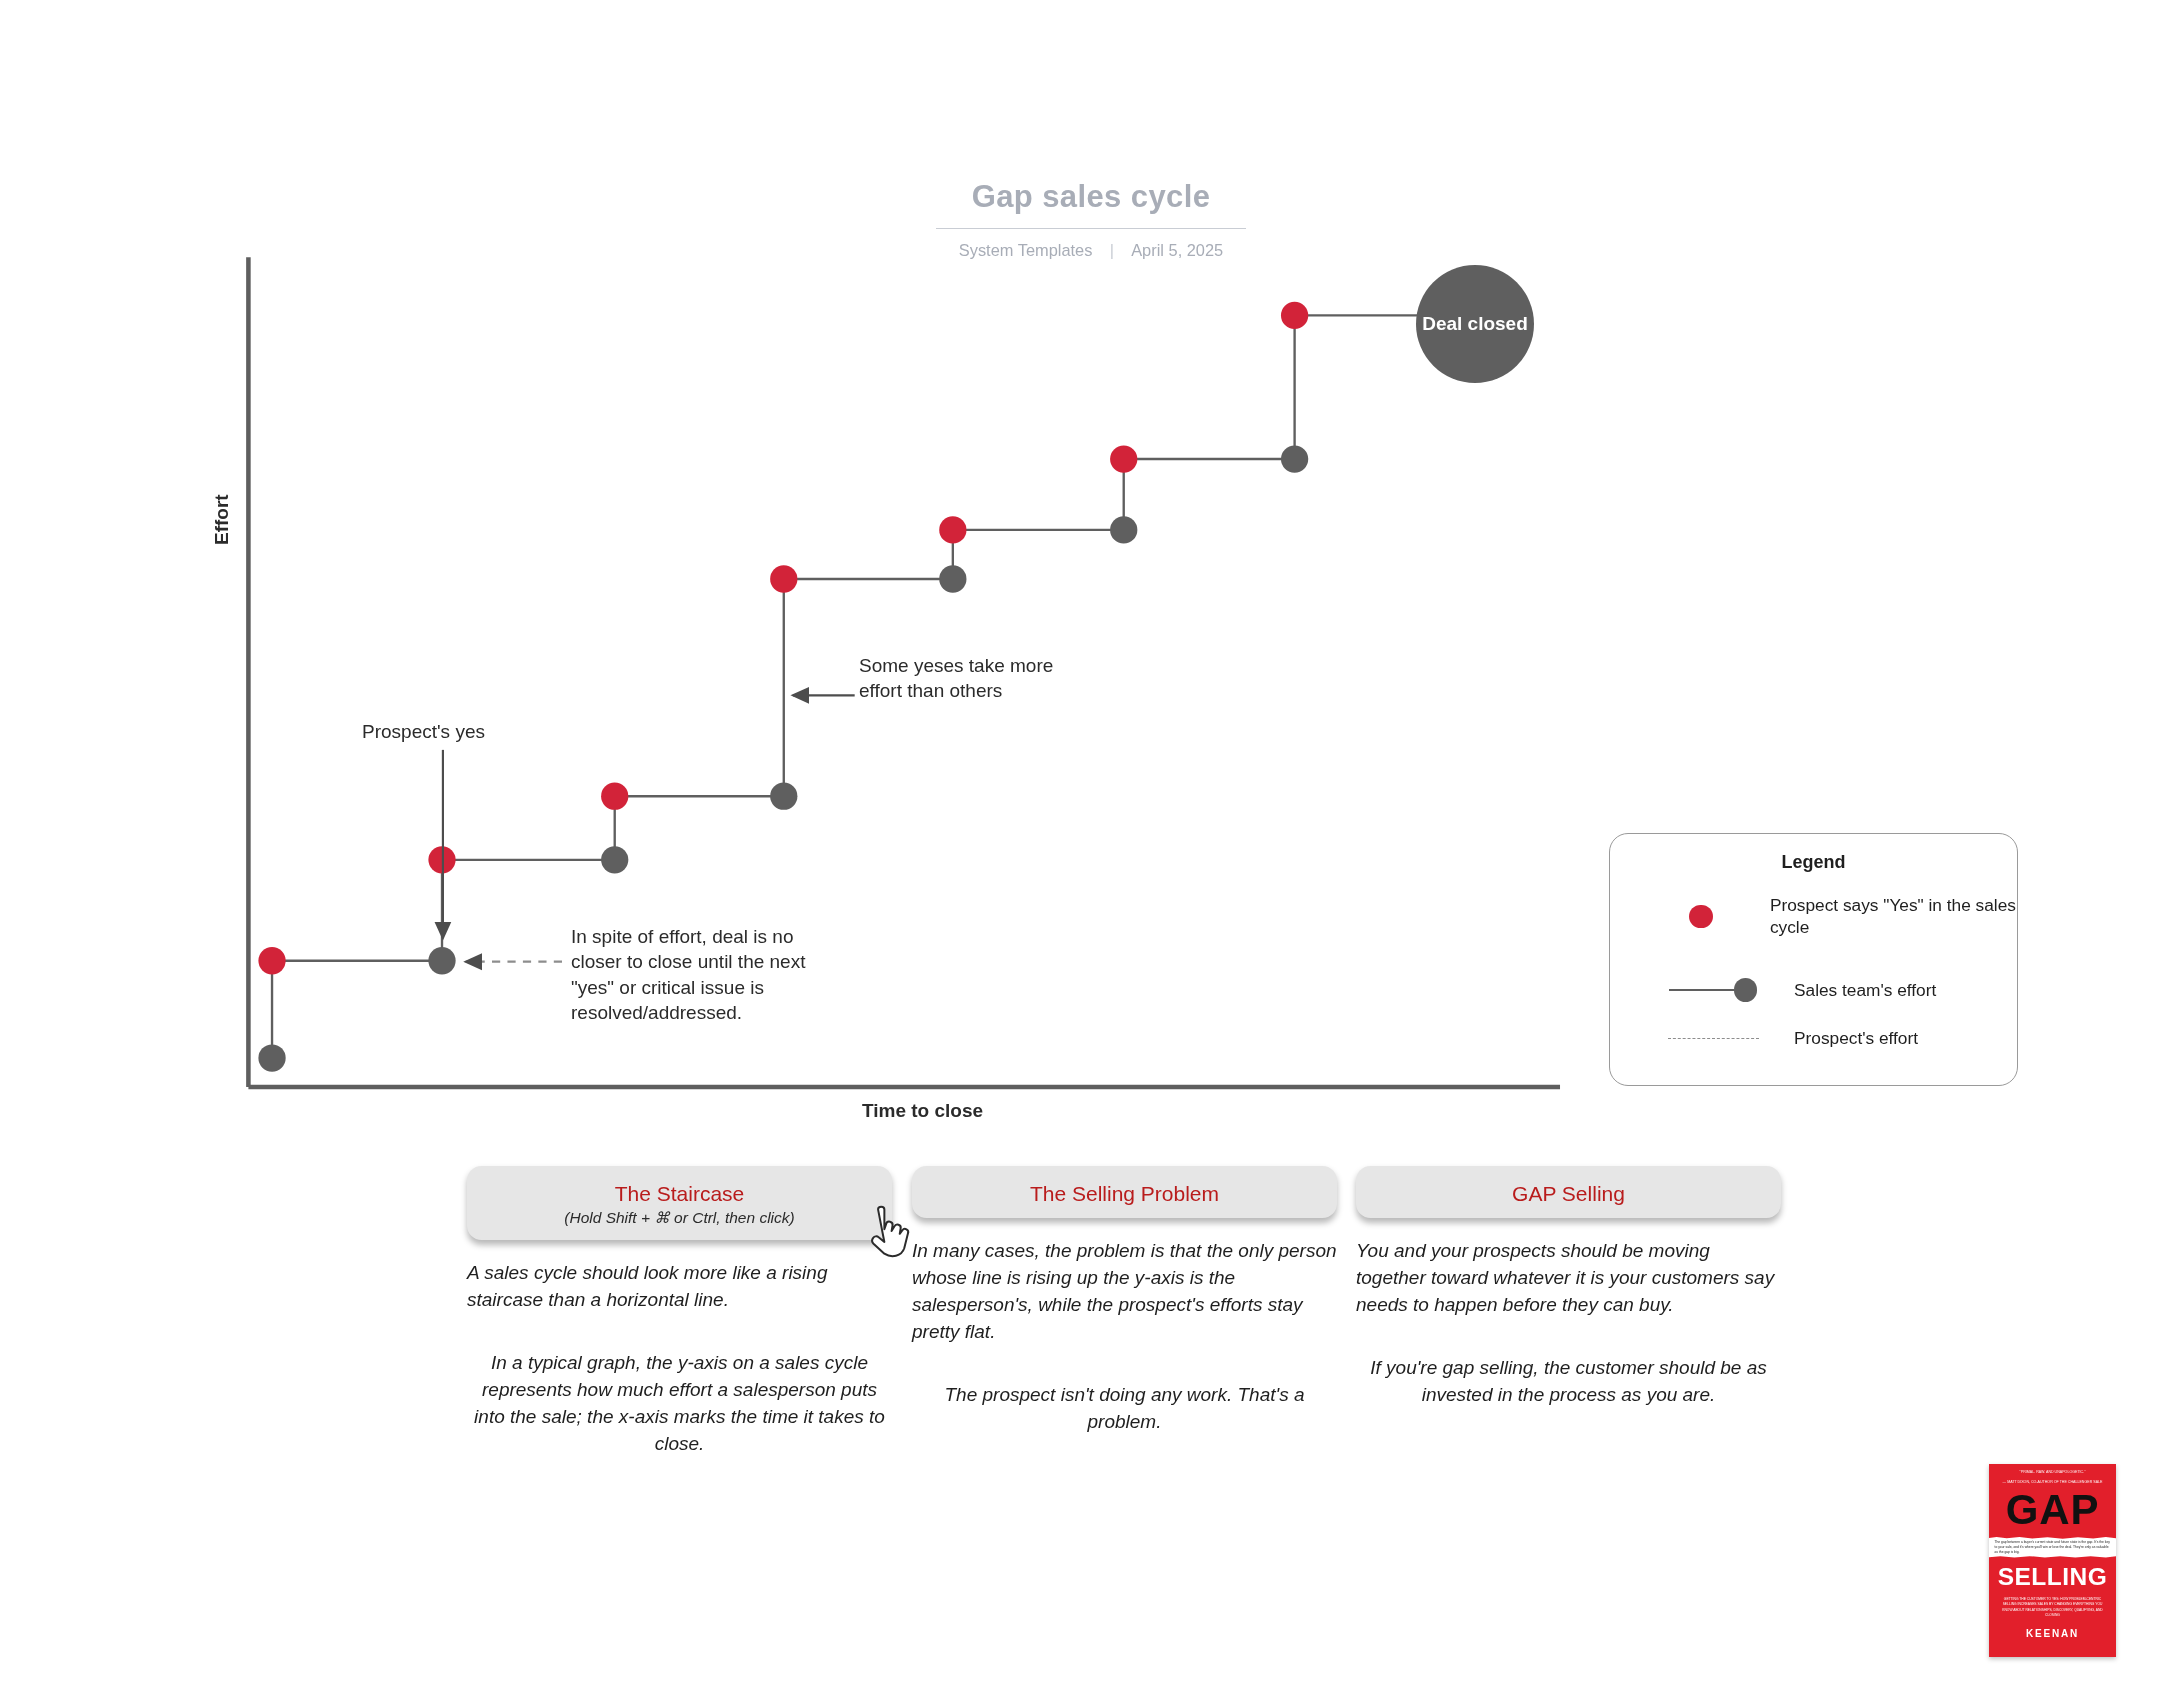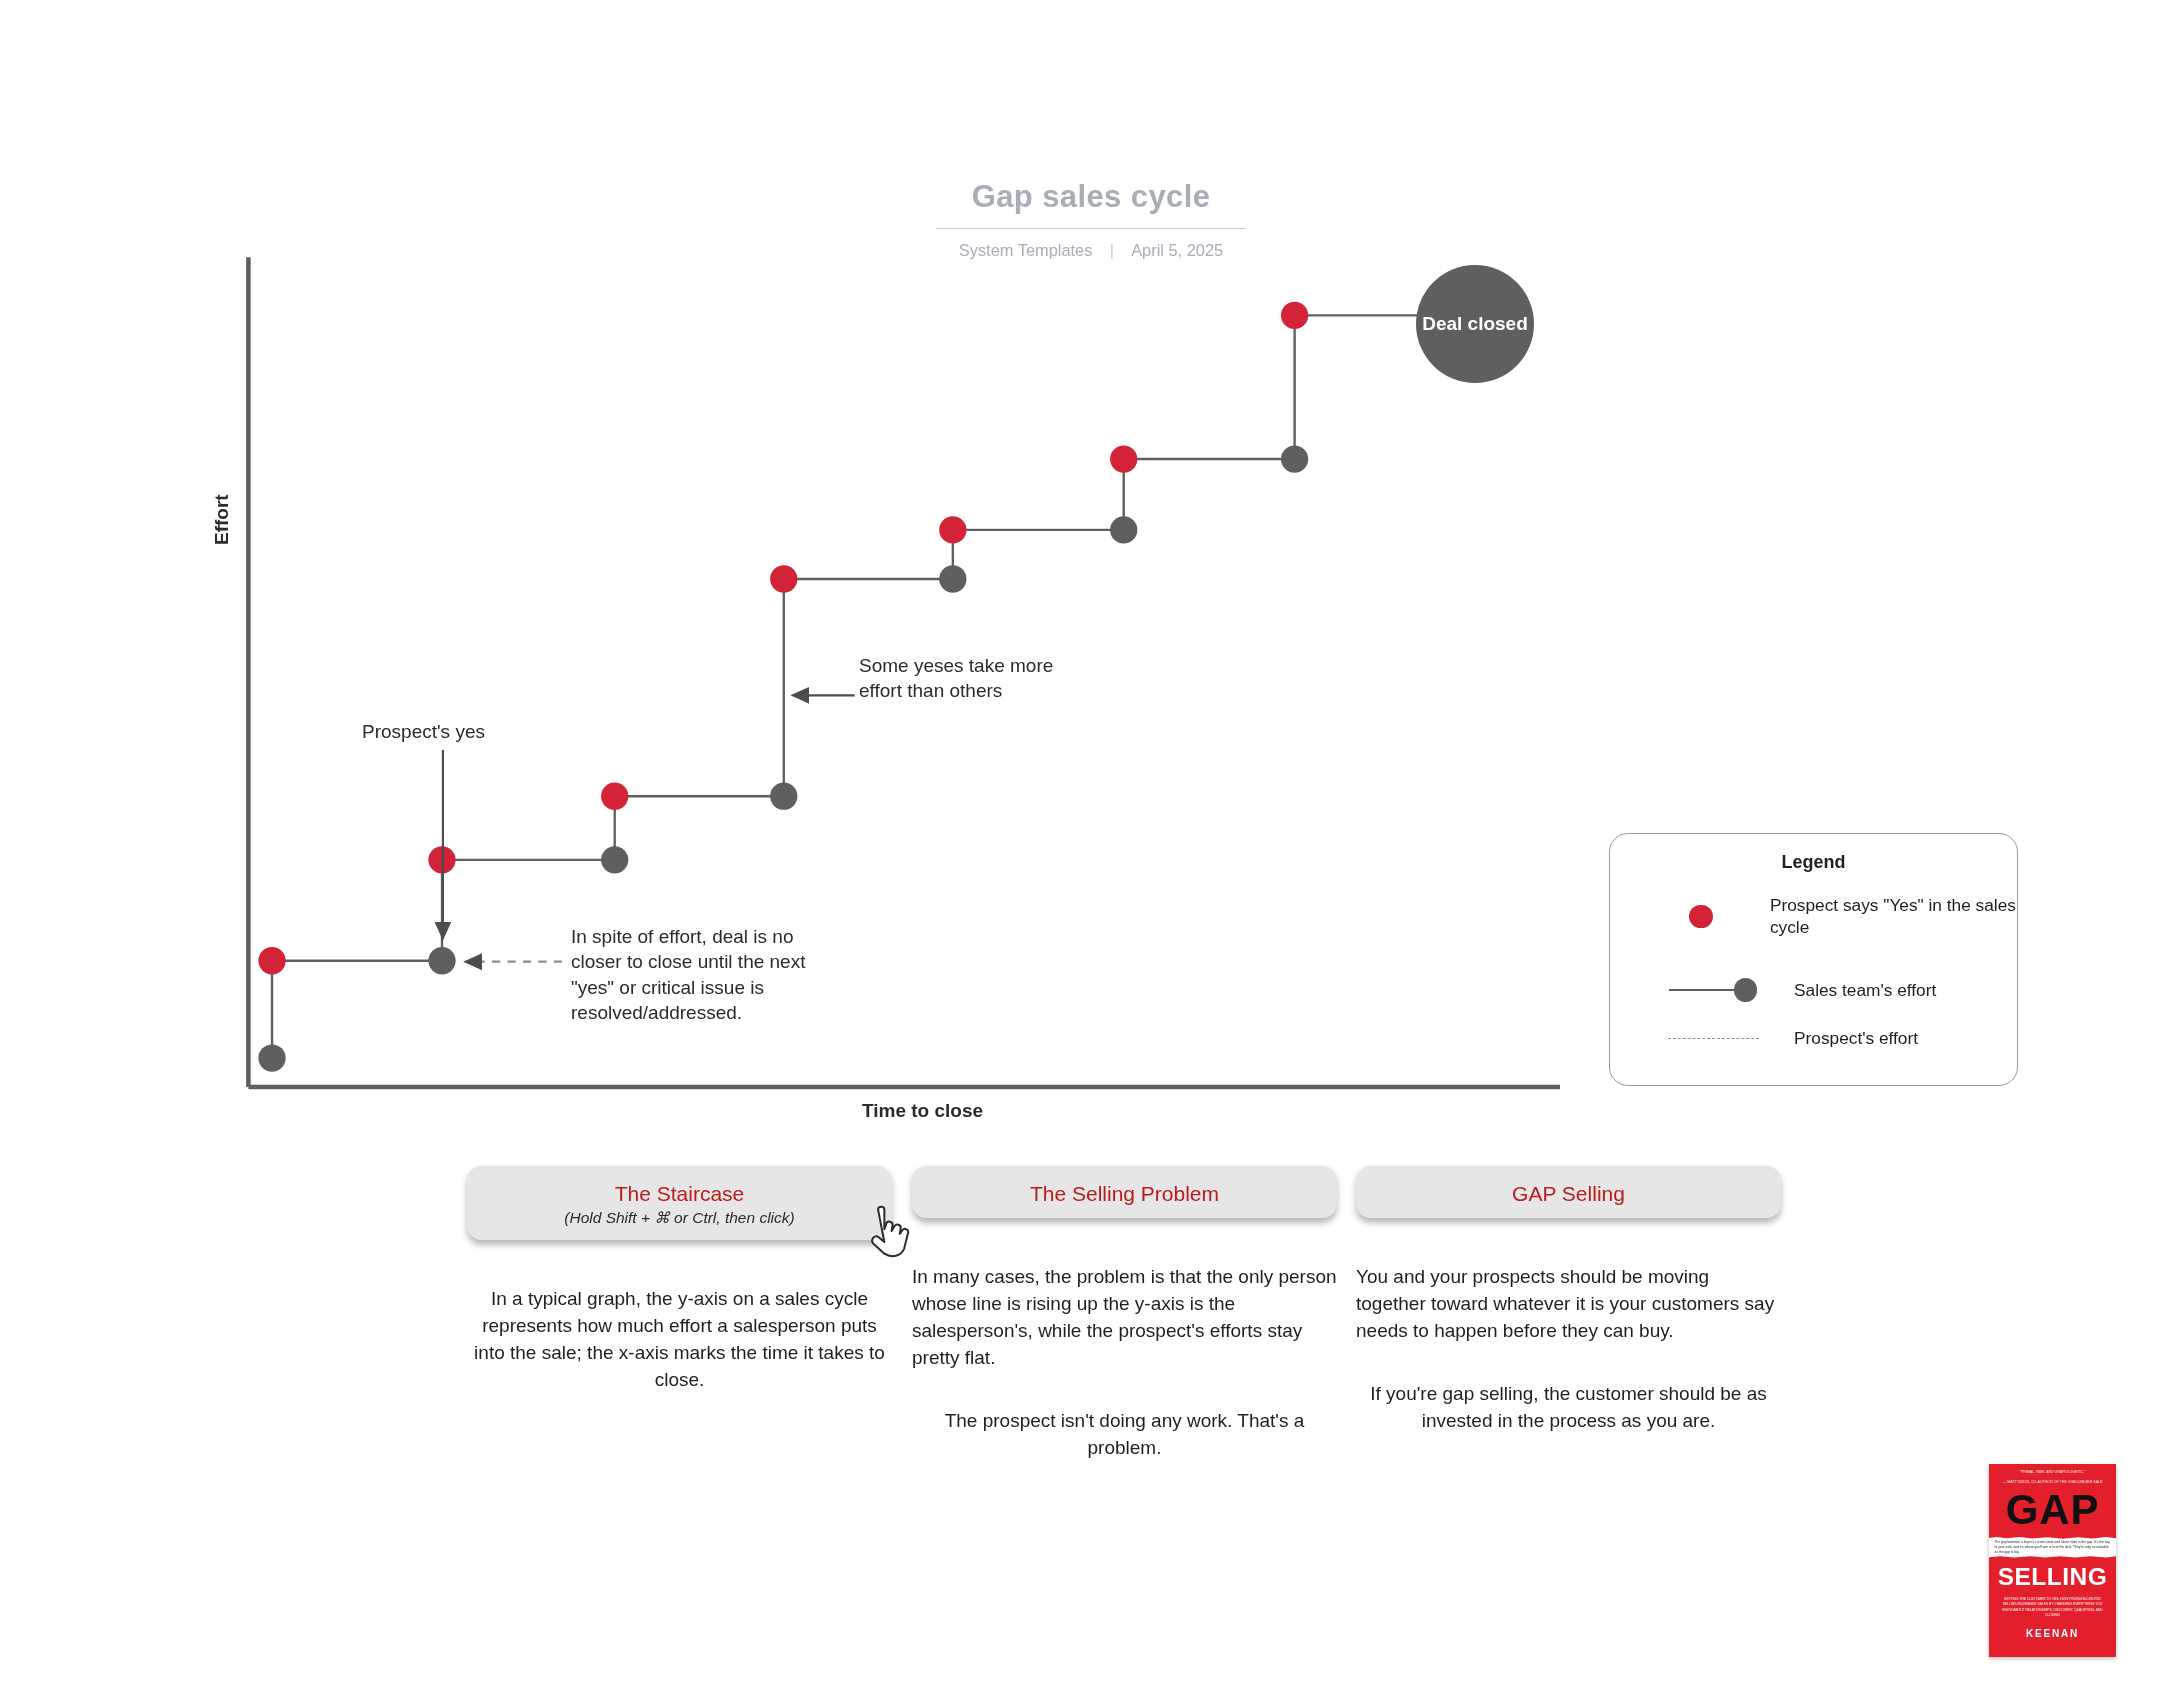--- a/index.html
+++ b/index.html
@@ -48,21 +48,21 @@
   
   #cards{position:absolute;left:0;top:1166px;width:2182px;}
   .card{position:absolute;width:425px;}
   #card-0{left:467px;}
   #card-1{left:912px;}
   #card-2{left:1356px;}
   .card-head{position:relative;background:#e6e6e6;border-radius:14.5px;
       box-shadow:0 4.5px 6.4px rgba(0,0,0,.28);padding:14.5px 9px 12.7px 9px;text-align:center;}
   .card-head .ch-title{font-size:21px;color:#b91c1c;line-height:1.2;}
   .card-head .ch-hint{font-size:15.5px;font-style:italic;color:#2b2b2b;margin-top:3.6px;}
-  .card-body{margin-top:46px;font-size:19px;line-height:1.42;color:#1f1f1f;}
+  .card-body{margin-top:20px;font-size:19px;font-style:italic;line-height:1.42;color:#1f1f1f;}
   .cb-p{margin:0 0 36px 0;}
   .cb-p.center{text-align:center;}
   .cb-p.left{text-align:left;}
   .cursor-ico{position:absolute;right:-27px;top:38px;width:53px;height:56px;}
 
   
   #book{position:absolute;left:1989px;top:1464px;width:127px;height:193px;background:#e21f2b;
         box-shadow:0 1.8px 4.5px rgba(0,0,0,.25);overflow:hidden;}
   .bk-top{font-size:3.6px;color:#fff;text-align:center;padding:5.5px 7.3px 0 7.3px;line-height:1.5;opacity:.95;}
   .bk-gap{font-family:"Liberation Sans",sans-serif;font-weight:bold;font-size:42px;color:#111;
@@ -207,20 +207,21 @@
     <div class="card-head">
       <div class="ch-title">The Staircase</div>
       <div class="ch-hint">(Hold Shift + ⌘ or Ctrl, then click)</div>
       <svg class="cursor-ico" viewBox="0 0 58 62">
         <path d="M13 6 C13 2, 20 2, 20 6 L20 28 L22 22 C23 18, 30 19, 29 24 L28 30 L31 25
                  C33 21, 39 23, 38 27 L37 33 L40 29 C42 26, 48 28, 46 33
                  L42 49 C39 58, 28 60, 20 55 L8 44 C4 40, 9 33, 14 37 L20 42 L13 6 Z" fill="#ffffff" stroke="#2b2b2b" stroke-width="2.2" stroke-linejoin="round"></path>
       </svg>
     </div>
     <div class="card-body">
+      <p class="cb-p left">A sales cycle should look more like a rising staircase than a horizontal line.</p>
       <p class="cb-p center">In a typical graph, the y-axis on a sales cycle represents how much effort a salesperson puts into the sale; the x-axis marks the time it takes to close.</p>
     </div>
   </div>
 
   <div class="card" id="card-1">
     <div class="card-head">
       <div class="ch-title">The Selling Problem</div>
     </div>
     <div class="card-body">
       <p class="cb-p left">In many cases, the problem is that the only person whose line is rising up the y-axis is the salesperson's, while the prospect's efforts stay pretty flat.</p>

